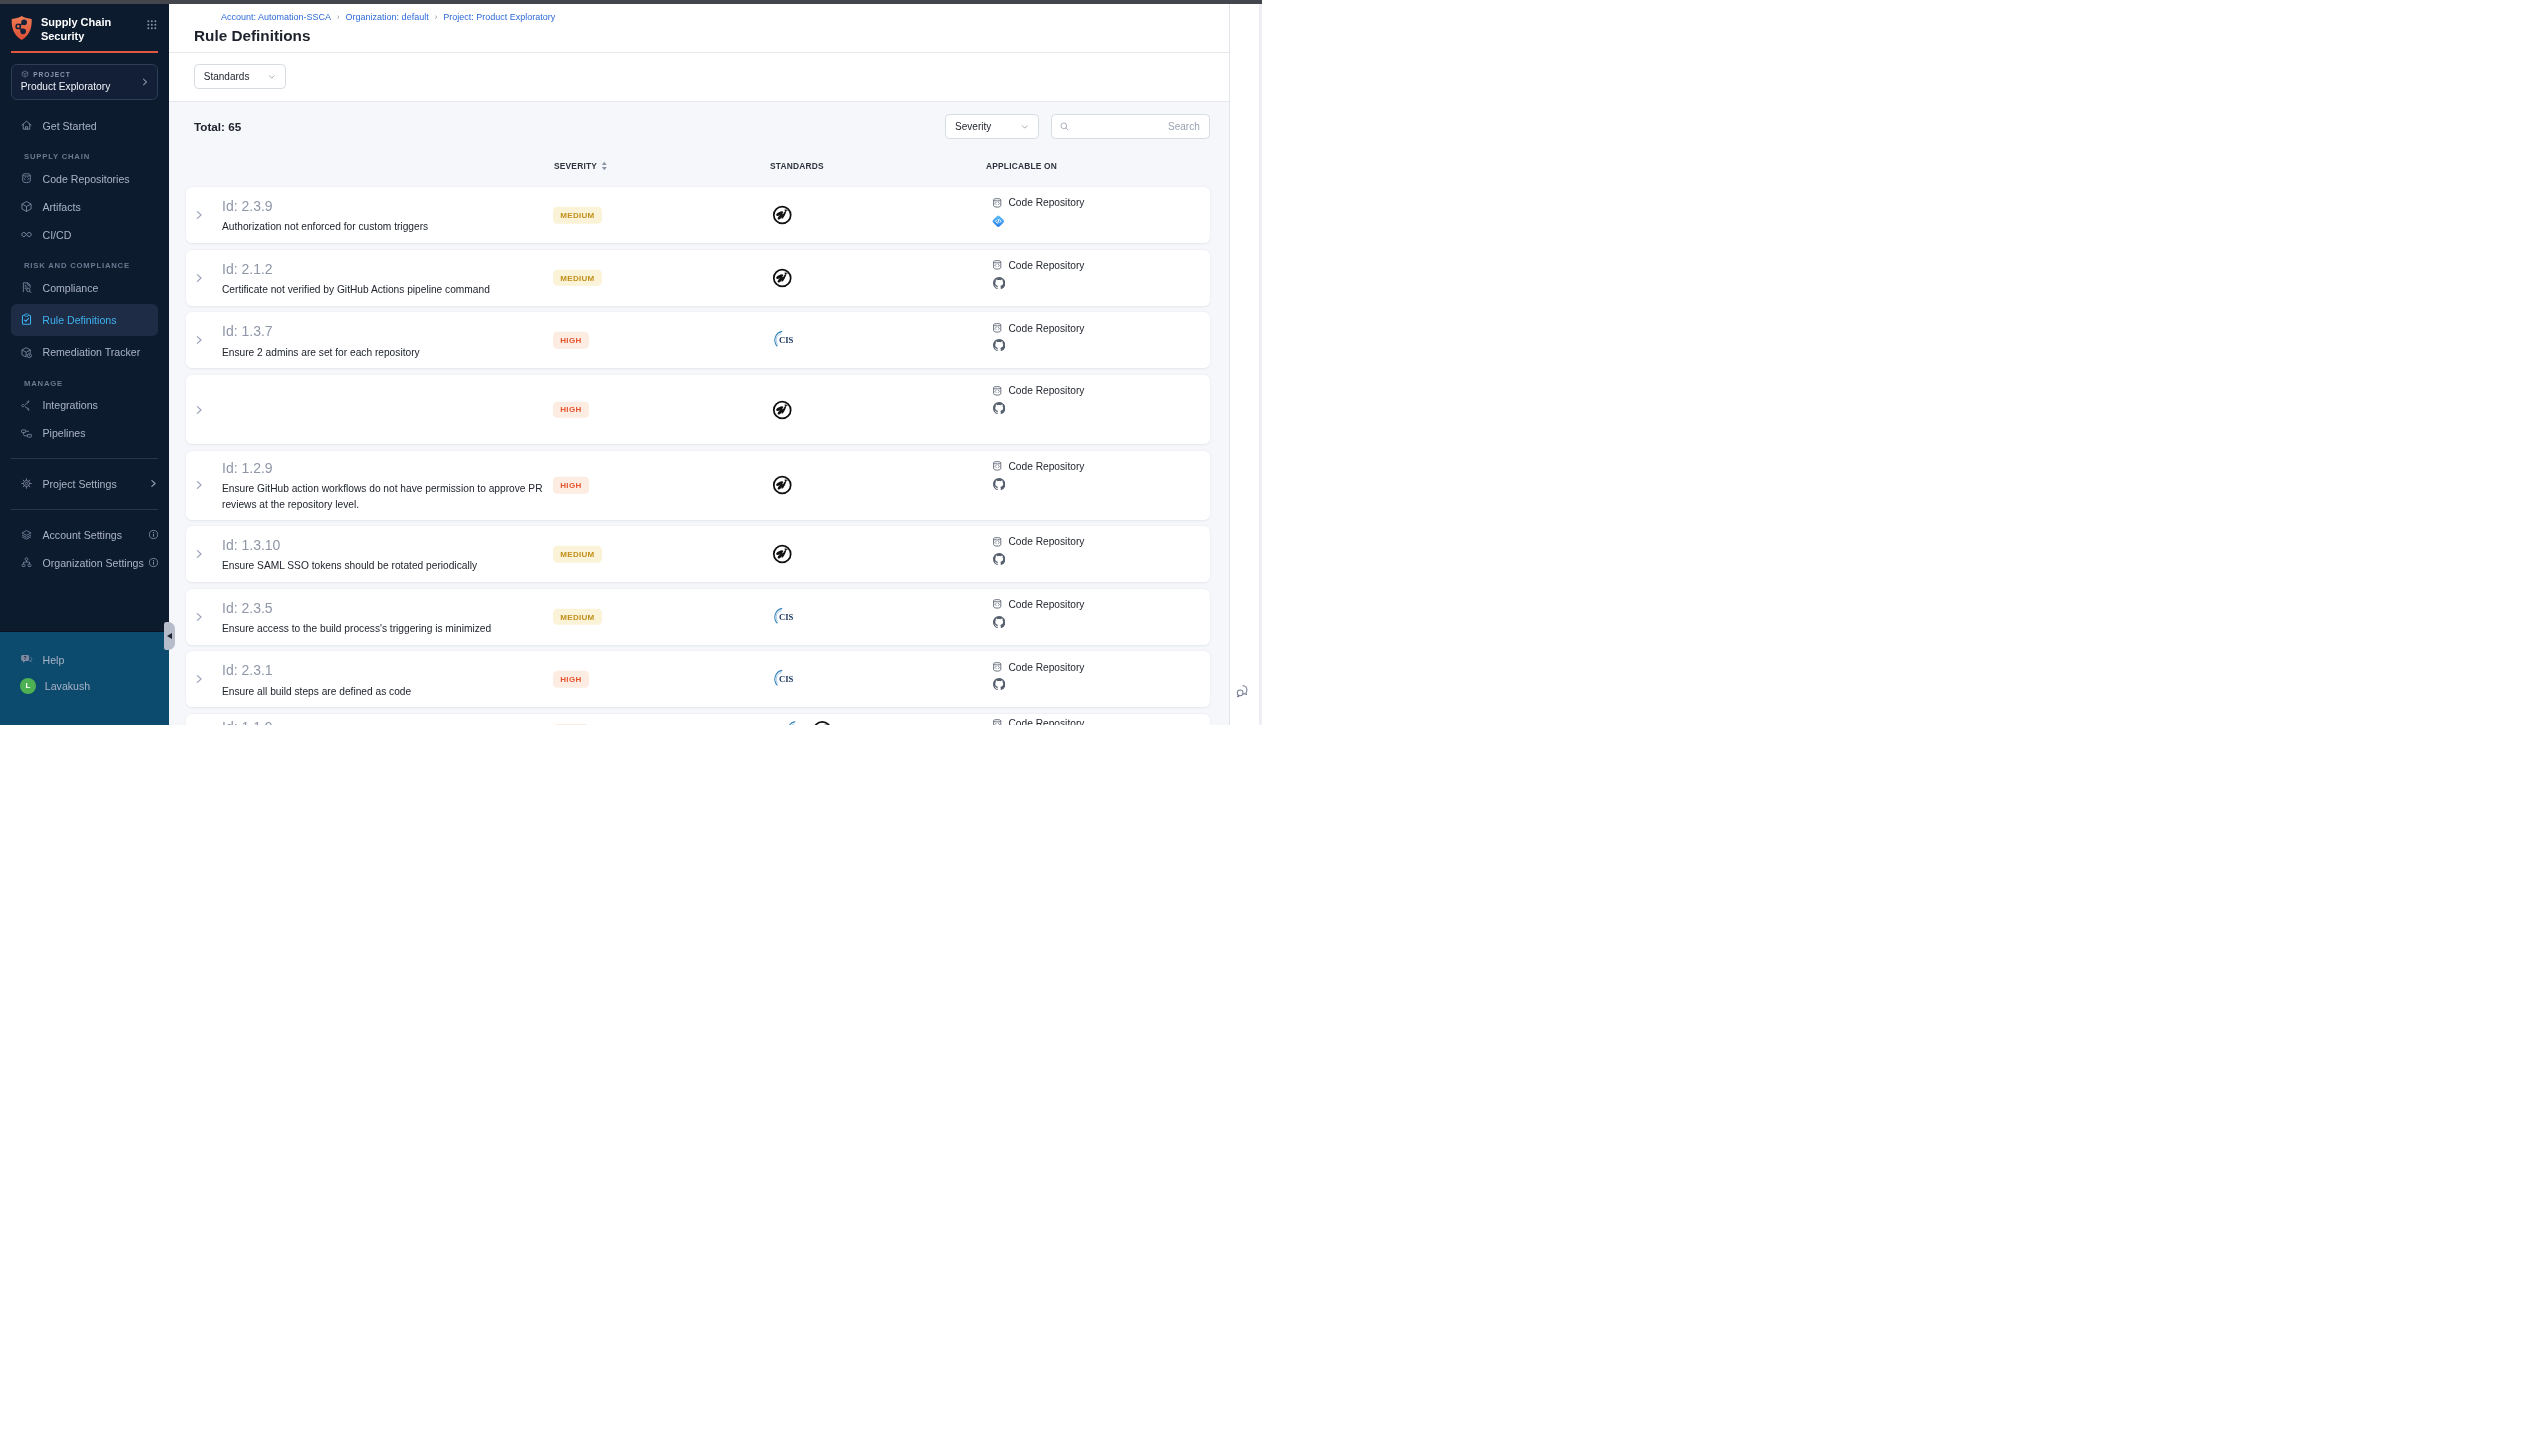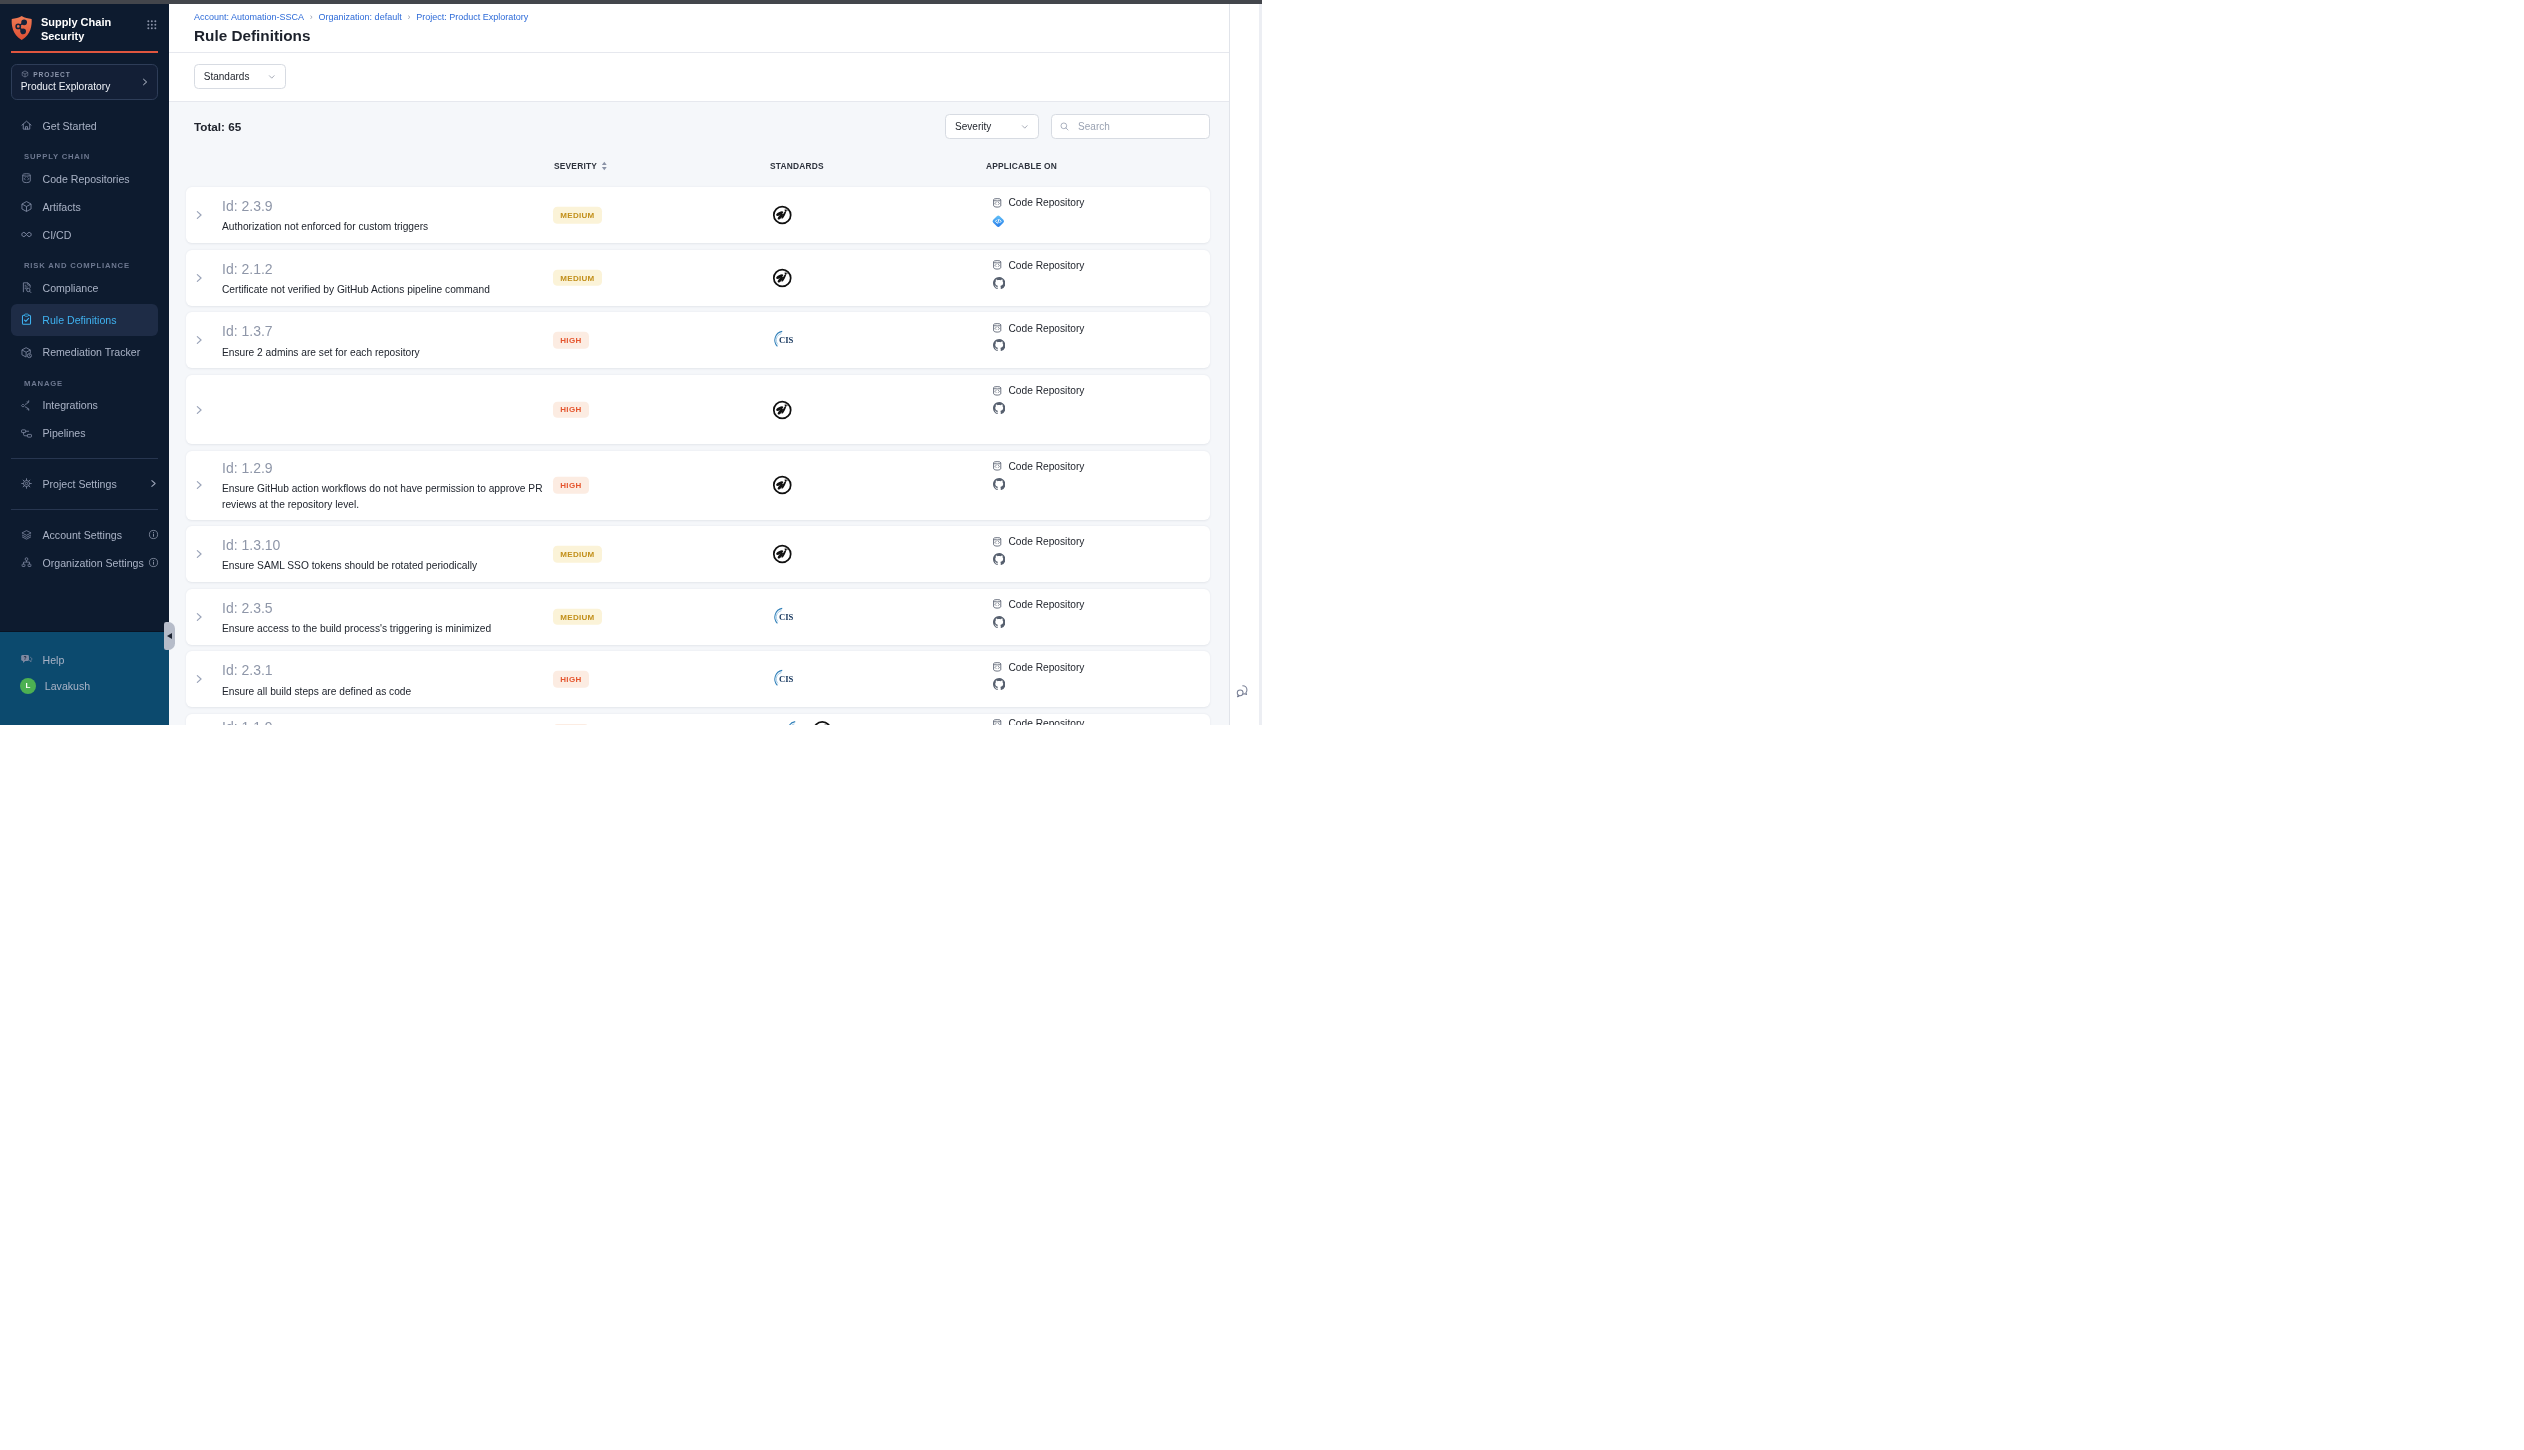--- a/index.html
+++ b/index.html
@@ -34,35 +34,35 @@
   .side-footer{position:absolute;left:0;right:0;bottom:0;height:94px;background:#0c4a6e;border-top:0.7px solid #091323;}
   .side-footer .nav-item{height:26px;}
   .sf-help{margin-top:14.6px;}
   .avatar{width:16px;height:16px;border-radius:50%;background:#4db052;color:#fff;font-size:8px;font-weight:700;display:flex;align-items:center;justify-content:center;margin-right:8.8px;flex:none;}
   .collapse-handle{position:absolute;left:164px;top:622px;width:11px;height:28px;background:#b6bcc9;border-radius:2.2px 6.6px 6.6px 2.2px;display:flex;align-items:center;justify-content:center;z-index:40;cursor:pointer;}
   .collapse-tri{width:0;height:0;border-top:3.7px solid transparent;border-bottom:3.7px solid transparent;border-right:5.1px solid #1d2533;}
 
   
   .main{position:absolute;left:169px;top:3.7px;width:1061px;height:722px;background:#f5f7fa;border-right:0.7px solid #e1e4ea;}
   .page-header{background:#fff;height:49px;border-bottom:0.7px solid #e6e8ee;padding:8px 0 0 25px;}
-  .breadcrumb{display:flex;align-items:center;font-size:9px;}
+  .breadcrumb{display:flex;align-items:center;font-size:9px;margin-left:27px;}
   .crumb{color:#2e6bd8;cursor:pointer;}
   .crumb-sep{color:#9aa1b0;margin:0 5.8px;font-size:8.8px;}
   .page-title{font-size:15.3px;font-weight:700;color:#1c212b;margin-top:5.1px;}
   .filter-bar{background:#fff;height:49px;border-bottom:0.7px solid #e6e8ee;display:flex;align-items:center;padding-left:25px;}
   .select-btn{display:flex;align-items:center;justify-content:space-between;background:#fff;border:0.7px solid #d7dbe2;border-radius:4.4px;height:25px;padding:0 8.8px;font-size:10px;color:#23272f;cursor:pointer;}
   .select-btn .chev{width:9.5px;height:9.5px;color:#8d94a3;margin-left:17.5px;}
   .sel-standards{min-width:86px;}
   .sel-severity{min-width:94px;}
 
   .toolbar{display:flex;align-items:center;height:50px;padding:0 19px 0 25px;}
   .total{font-size:11.7px;font-weight:700;color:#20242d;margin-right:auto;}
   .search-box{display:flex;align-items:center;background:#fff;border:0.7px solid #d7dbe2;border-radius:4.4px;height:25px;width:159px;margin-left:11.7px;padding:0 7.3px;}
   .search-box svg{width:11px;height:11px;color:#9aa2b2;flex:none;}
-  .search-box input{border:none;outline:none;background:transparent;font-size:10px;color:#2a2f39;margin-left:5.8px;width:100%;font-family:inherit;}
+  .search-box input{border:none;outline:none;background:transparent;font-size:10px;color:#2a2f39;margin-left:5.8px;width:100%;font-family:inherit;text-align:right;}
   .search-box input::placeholder{color:#9aa2b2;}
 
   .col-headers{position:relative;height:29px;}
   .ch{position:absolute;top:50%;transform:translateY(-50%);display:flex;align-items:center;gap:4.4px;font-size:8.4px;font-weight:700;color:#2e333d;letter-spacing:0.2px;cursor:pointer;}
   .ch-rule{left:63px;margin-top:28px;}.ch-sev{left:385px;}.ch-std{left:601px;}.ch-app{left:817px;cursor:default;}
   .tri-down{width:6.6px;height:6.6px;color:#5c6370;}
   .sort-ud{width:6.6px;height:10.2px;color:#8a92a6;}
 
   .rows{display:flex;flex-direction:column;gap:6.6px;padding:6.6px 19px 0 17px;}
   .row{position:relative;background:#fff;border-radius:5.8px;box-shadow:0 0.7px 2.2px rgba(25,35,64,.08);height:56px;flex:none;cursor:pointer;}

